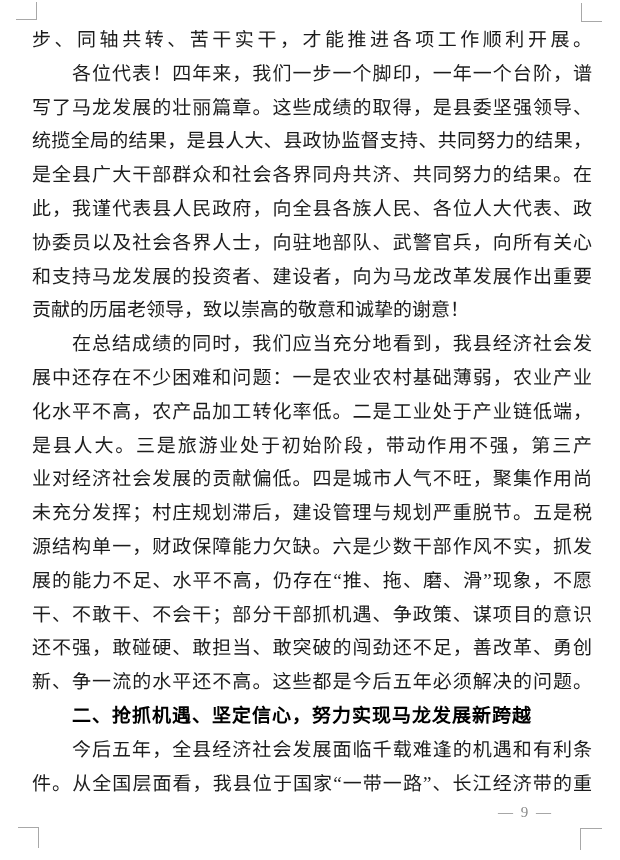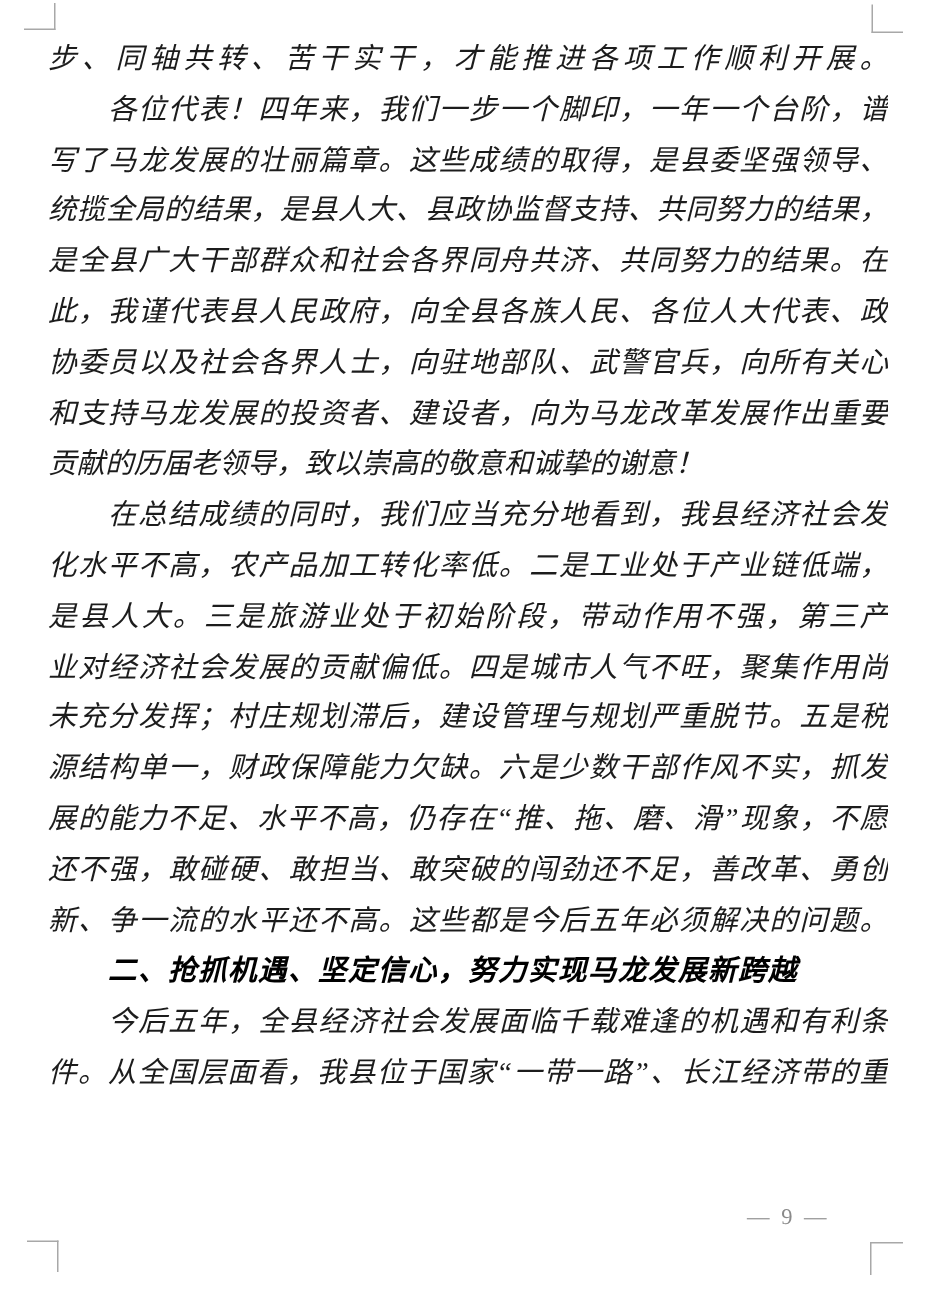--- a/index.html
+++ b/index.html
@@ -20,21 +20,20 @@
   .line {
     font-size: 19px;
     line-height: 33.8px;
     height: 33.8px;
     color: var(--text-color, #1c1c1c);
     text-align: justify;
     text-align-last: justify;
     text-justify: inter-character;
     white-space: nowrap;
     overflow: hidden;
-    font-style: italic;
   }
   .line.no-justify {
     text-align: center;
     text-align-last: left;
   }
   .line.indent { padding-left: 40px; }
   .line.heading {
     font-family: "Liberation Sans", "DejaVu Sans", sans-serif;
     font-weight: 700;
     color: var(--heading-color, #000000);
@@ -76,26 +75,28 @@
       <div class="line">步、同轴共转、苦干实干，才能推进各项工作顺利开展。</div>
       <div class="line indent">各位代表！四年来，我们一步一个脚印，一年一个台阶，谱</div>
       <div class="line">写了马龙发展的壮丽篇章。这些成绩的取得，是县委坚强领导、</div>
       <div class="line">统揽全局的结果，是县人大、县政协监督支持、共同努力的结果，</div>
       <div class="line">是全县广大干部群众和社会各界同舟共济、共同努力的结果。在</div>
       <div class="line">此，我谨代表县人民政府，向全县各族人民、各位人大代表、政</div>
       <div class="line">协委员以及社会各界人士，向驻地部队、武警官兵，向所有关心</div>
       <div class="line">和支持马龙发展的投资者、建设者，向为马龙改革发展作出重要</div>
       <div class="line no-justify">贡献的历届老领导，致以崇高的敬意和诚挚的谢意！</div>
       <div class="line indent">在总结成绩的同时，我们应当充分地看到，我县经济社会发</div>
+      <div class="line">展中还存在不少困难和问题：一是农业农村基础薄弱，农业产业</div>
       <div class="line">化水平不高，农产品加工转化率低。二是工业处于产业链低端，</div>
       <div class="line">是县人大。三是旅游业处于初始阶段，带动作用不强，第三产</div>
       <div class="line">业对经济社会发展的贡献偏低。四是城市人气不旺，聚集作用尚</div>
       <div class="line">未充分发挥；村庄规划滞后，建设管理与规划严重脱节。五是税</div>
       <div class="line">源结构单一，财政保障能力欠缺。六是少数干部作风不实，抓发</div>
       <div class="line">展的能力不足、水平不高，仍存在“推、拖、磨、滑”现象，不愿</div>
+      <div class="line">干、不敢干、不会干；部分干部抓机遇、争政策、谋项目的意识</div>
       <div class="line">还不强，敢碰硬、敢担当、敢突破的闯劲还不足，善改革、勇创</div>
       <div class="line">新、争一流的水平还不高。这些都是今后五年必须解决的问题。</div>
       <div class="line indent heading no-justify">二、抢抓机遇、坚定信心，努力实现马龙发展新跨越</div>
       <div class="line indent">今后五年，全县经济社会发展面临千载难逢的机遇和有利条</div>
       <div class="line">件。从全国层面看，我县位于国家“一带一路”、长江经济带的重</div>
     </div>
 
   <div class="page-number">— 9 —</div>
 </div>
 

